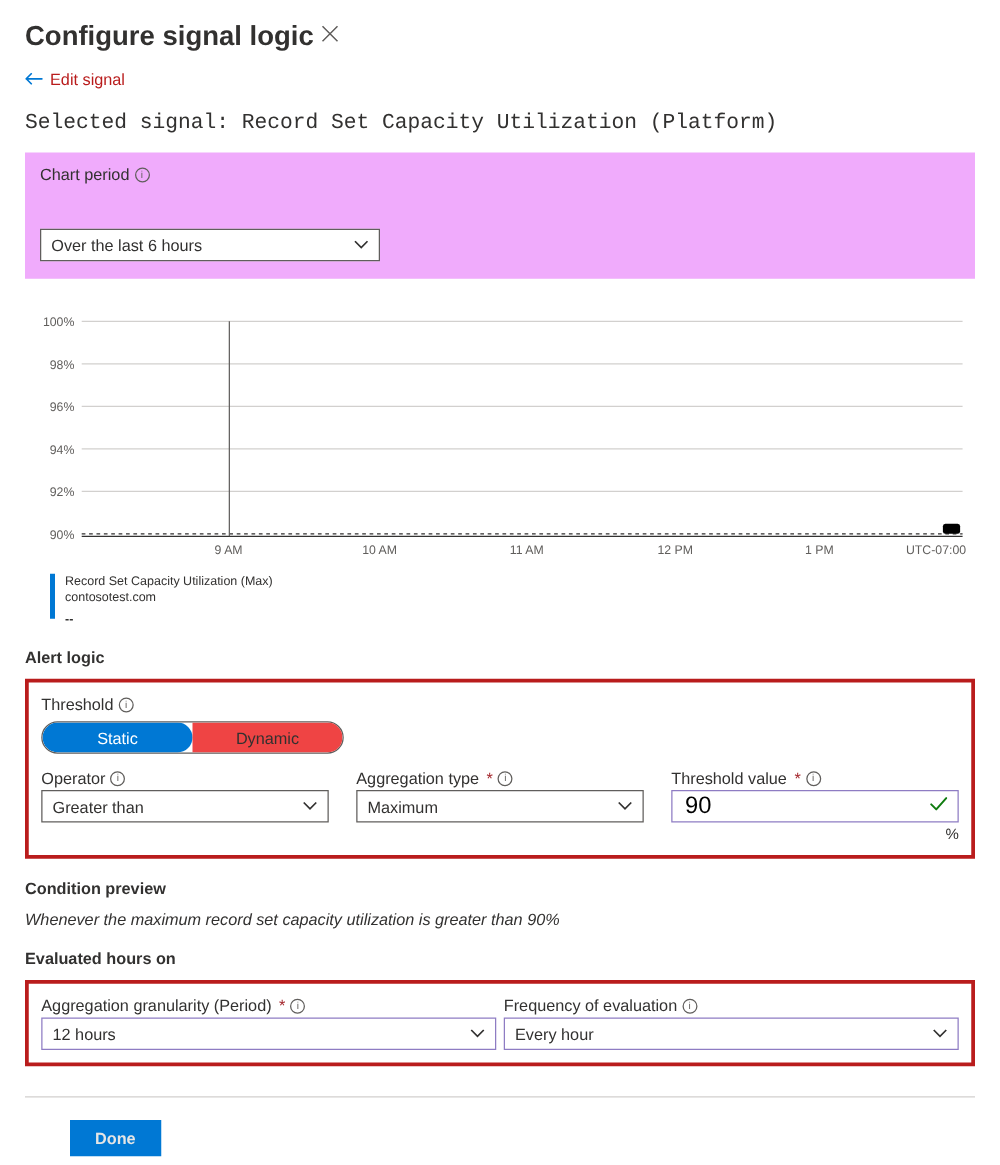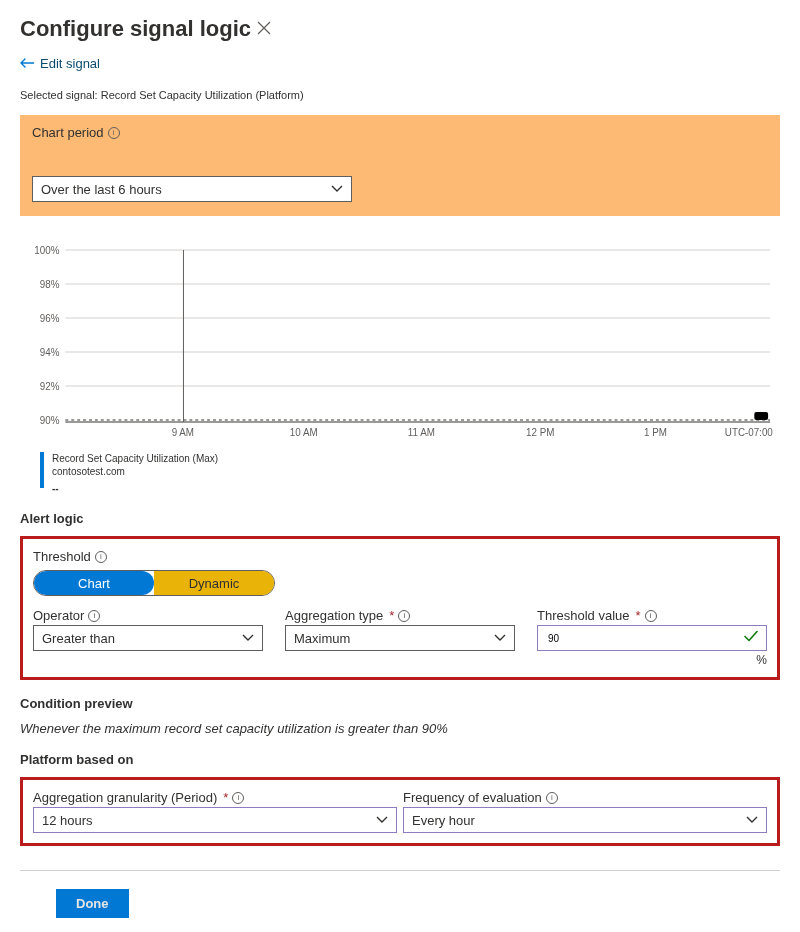--- a/index.html
+++ b/index.html
@@ -28,34 +28,35 @@
   .close-x {
     font-size: 20px;
     font-weight: 300;
     line-height: 1;
     cursor: pointer;
     color: #605e5c;
     background: none; border: none;
     padding: 2px 6px;
   }
   .edit-link {
-    color: #0c4a6e;
+    color: #b91c1c;
     font-size: 13px;
     text-decoration: none;
     cursor: pointer;
     display: inline-flex;
     align-items: center;
     gap: 6px;
   }
   .selected-signal {
     margin: 18px 0 14px 0;
-    font-size: 11px;
+    font-size: 17px;
+    font-family: Liberation Mono, monospace;
   }
   .chart-period-bar {
-    background: #fdba74;
+    background: #f0abfc;
     padding: 10px 12px 14px 12px;
     margin-bottom: 12px;
   }
   .field-label {
     font-size: 13px;
     display: flex;
     align-items: center;
     gap: 4px;
     margin-bottom: 2px;
   }
@@ -74,21 +75,21 @@
     position: relative;
     height: 26px;
     border: 1px solid #605e5c;
     background: #ffffff;
     display: flex;
     align-items: center;
     padding: 0 28px 0 8px;
     font-size: 13px;
     cursor: pointer;
   }
-  .chart-period-select { width: 320px; margin-top: 36px; }
+  .chart-period-select { width: 272px; margin-top: 36px; }
   .chev {
     position: absolute;
     right: 8px;
     top: 50%;
     transform: translateY(-50%);
     pointer-events: none;
   }
   .chev svg { display:block; }
 
   
@@ -136,21 +137,21 @@
     overflow: hidden;
     margin-top: 4px;
   }
   .toggle-opt {
     width: 120px;
     display: flex;
     align-items: center;
     justify-content: center;
     font-size: 13px;
     cursor: pointer;
-    background: #eab308;
+    background: #ef4444;
   }
   .toggle-opt.selected {
     background: #0078d4;
     color: #ffffff;
     border-radius: 13px;
   }
 
   .row3 {
     display: flex;
     gap: 22px;
@@ -161,21 +162,21 @@
   .text-input {
     height: 26px;
     border: 1px solid #605e5c;
     padding: 0 28px 0 8px;
     font-size: 13px;
     background: #fff;
     position: relative;
   }
   .text-input input {
     border: none; outline: none; width: 100%; height: 100%;
-    font-size: 10px; font-family: inherit; background: transparent;
+    font-size: 19px; font-family: inherit; background: transparent;
   }
   .check-mark {
     position: absolute; right: 8px; top: 50%; transform: translateY(-50%);
     color: #107c10;
   }
   .unit {
     text-align: right;
     font-size: 12px;
     color: #323130;
     margin-top: 2px;
@@ -296,21 +297,21 @@
 
   
   <div class="section-heading">Alert logic</div>
 
   <div class="emph-box">
     <div class="field-label">
       <span>Threshold</span>
       <span class="info-dot">i</span>
     </div>
     <div class="toggle-pill">
-      <div class="toggle-opt selected">Chart</div>
+      <div class="toggle-opt selected">Static</div>
       <div class="toggle-opt">Dynamic</div>
     </div>
 
     <div class="row3">
       <div class="col">
         <div class="field-label">
           <span>Operator</span>
           <span class="info-dot">i</span>
         </div>
         <div class="select">
@@ -354,21 +355,21 @@
         <div class="unit">%</div>
       </div>
     </div>
   </div>
 
   
   <div class="section-heading">Condition preview</div>
   <div class="preview-text">Whenever the maximum record set capacity utilization is greater than 90%</div>
 
   
-  <div class="section-heading">Platform based on</div>
+  <div class="section-heading">Evaluated hours on</div>
 
   <div class="emph-box">
     <div class="row2">
       <div class="col">
         <div class="field-label">
           <span>Aggregation granularity (Period)</span>
             <span class="required">*</span>
           <span class="info-dot">i</span>
         </div>
         <div class="select purple">

